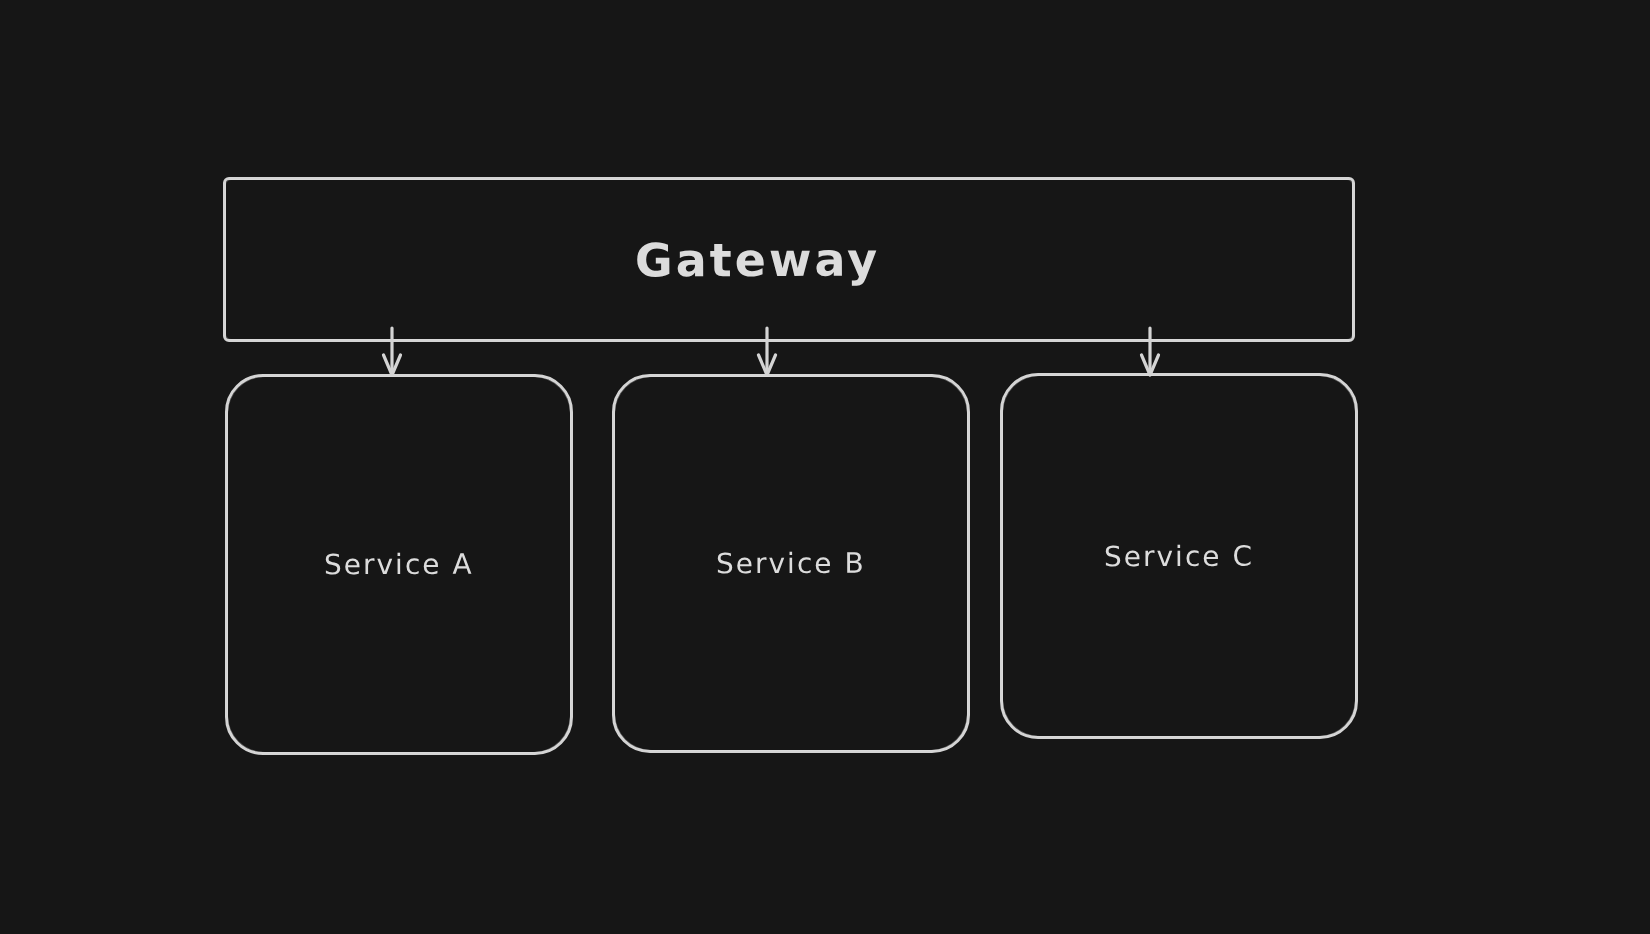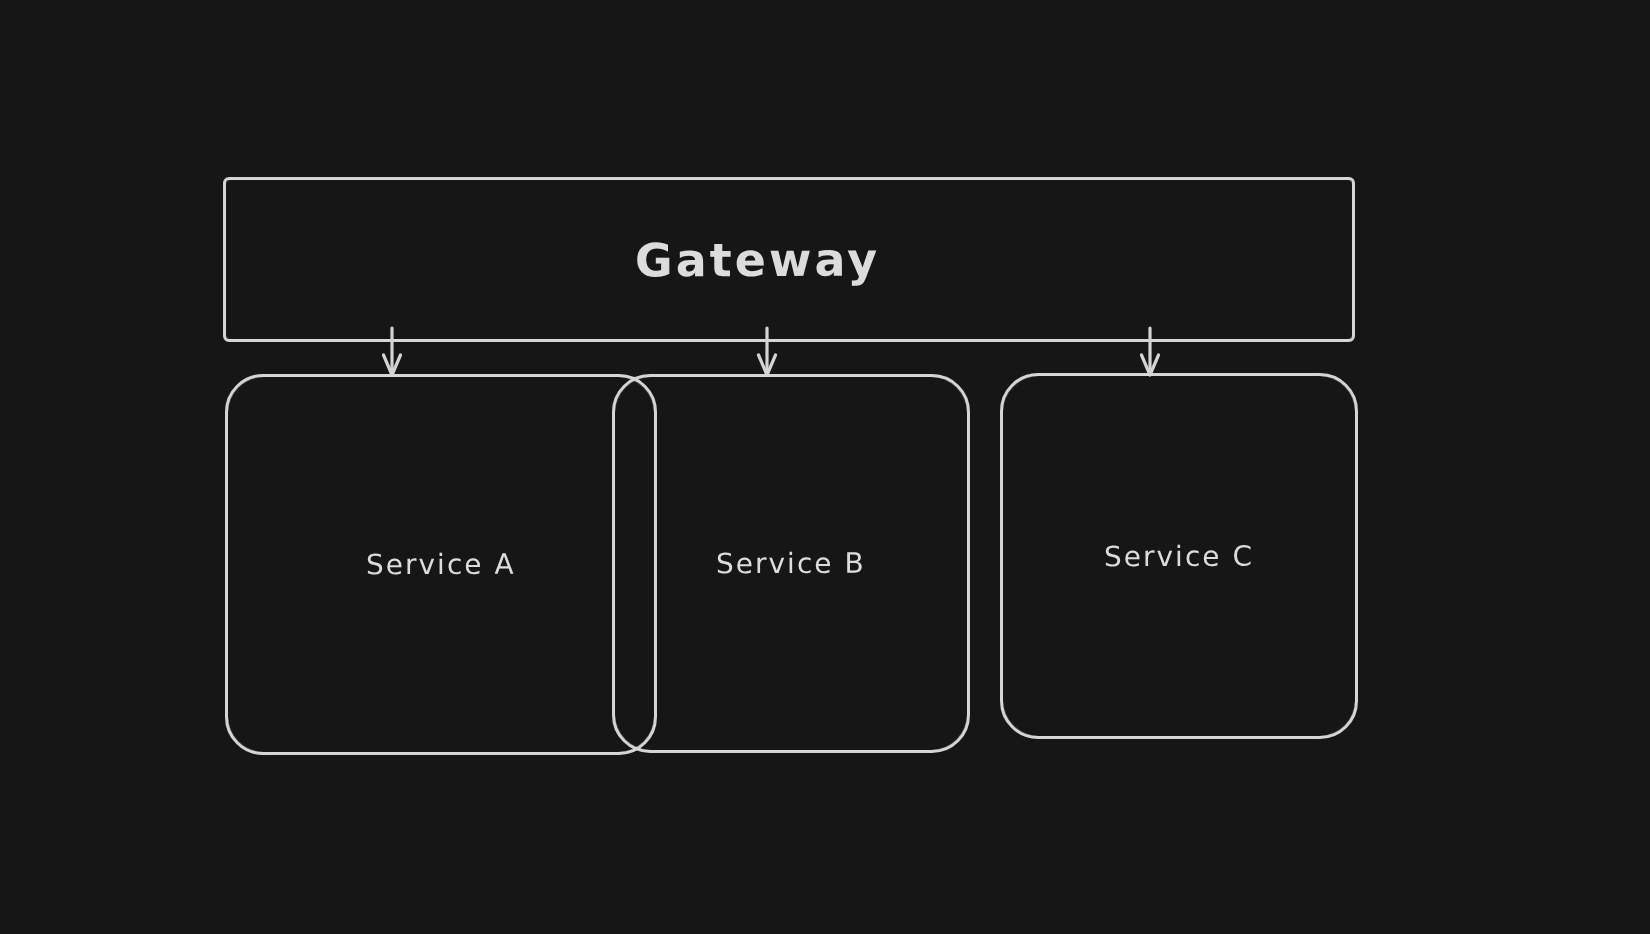--- a/index.html
+++ b/index.html
@@ -49,21 +49,21 @@
     transform: translateX(-31px) rotate(-0.2deg);
   }
   .node-service {
     border-radius: 38px;
   }
   .node-service .label {
     font-size: 28px;
     letter-spacing: 2px;
     transform: rotate(-0.15deg);
   }
-  .node-service-a { left: 225px;  top: 374px; width: 432px; height: 381px; }
+  .node-service-a { left: 225px;  top: 374px; width: 348px; height: 381px; }
   .node-service-b { left: 612px;  top: 374px; width: 358px; height: 379px; }
   .node-service-c { left: 1000px; top: 373px; width: 358px; height: 366px; }
 
   .arrows {
     position: absolute;
     left: 0;
     top: 0;
     pointer-events: none;
   }
   .arrows path {

